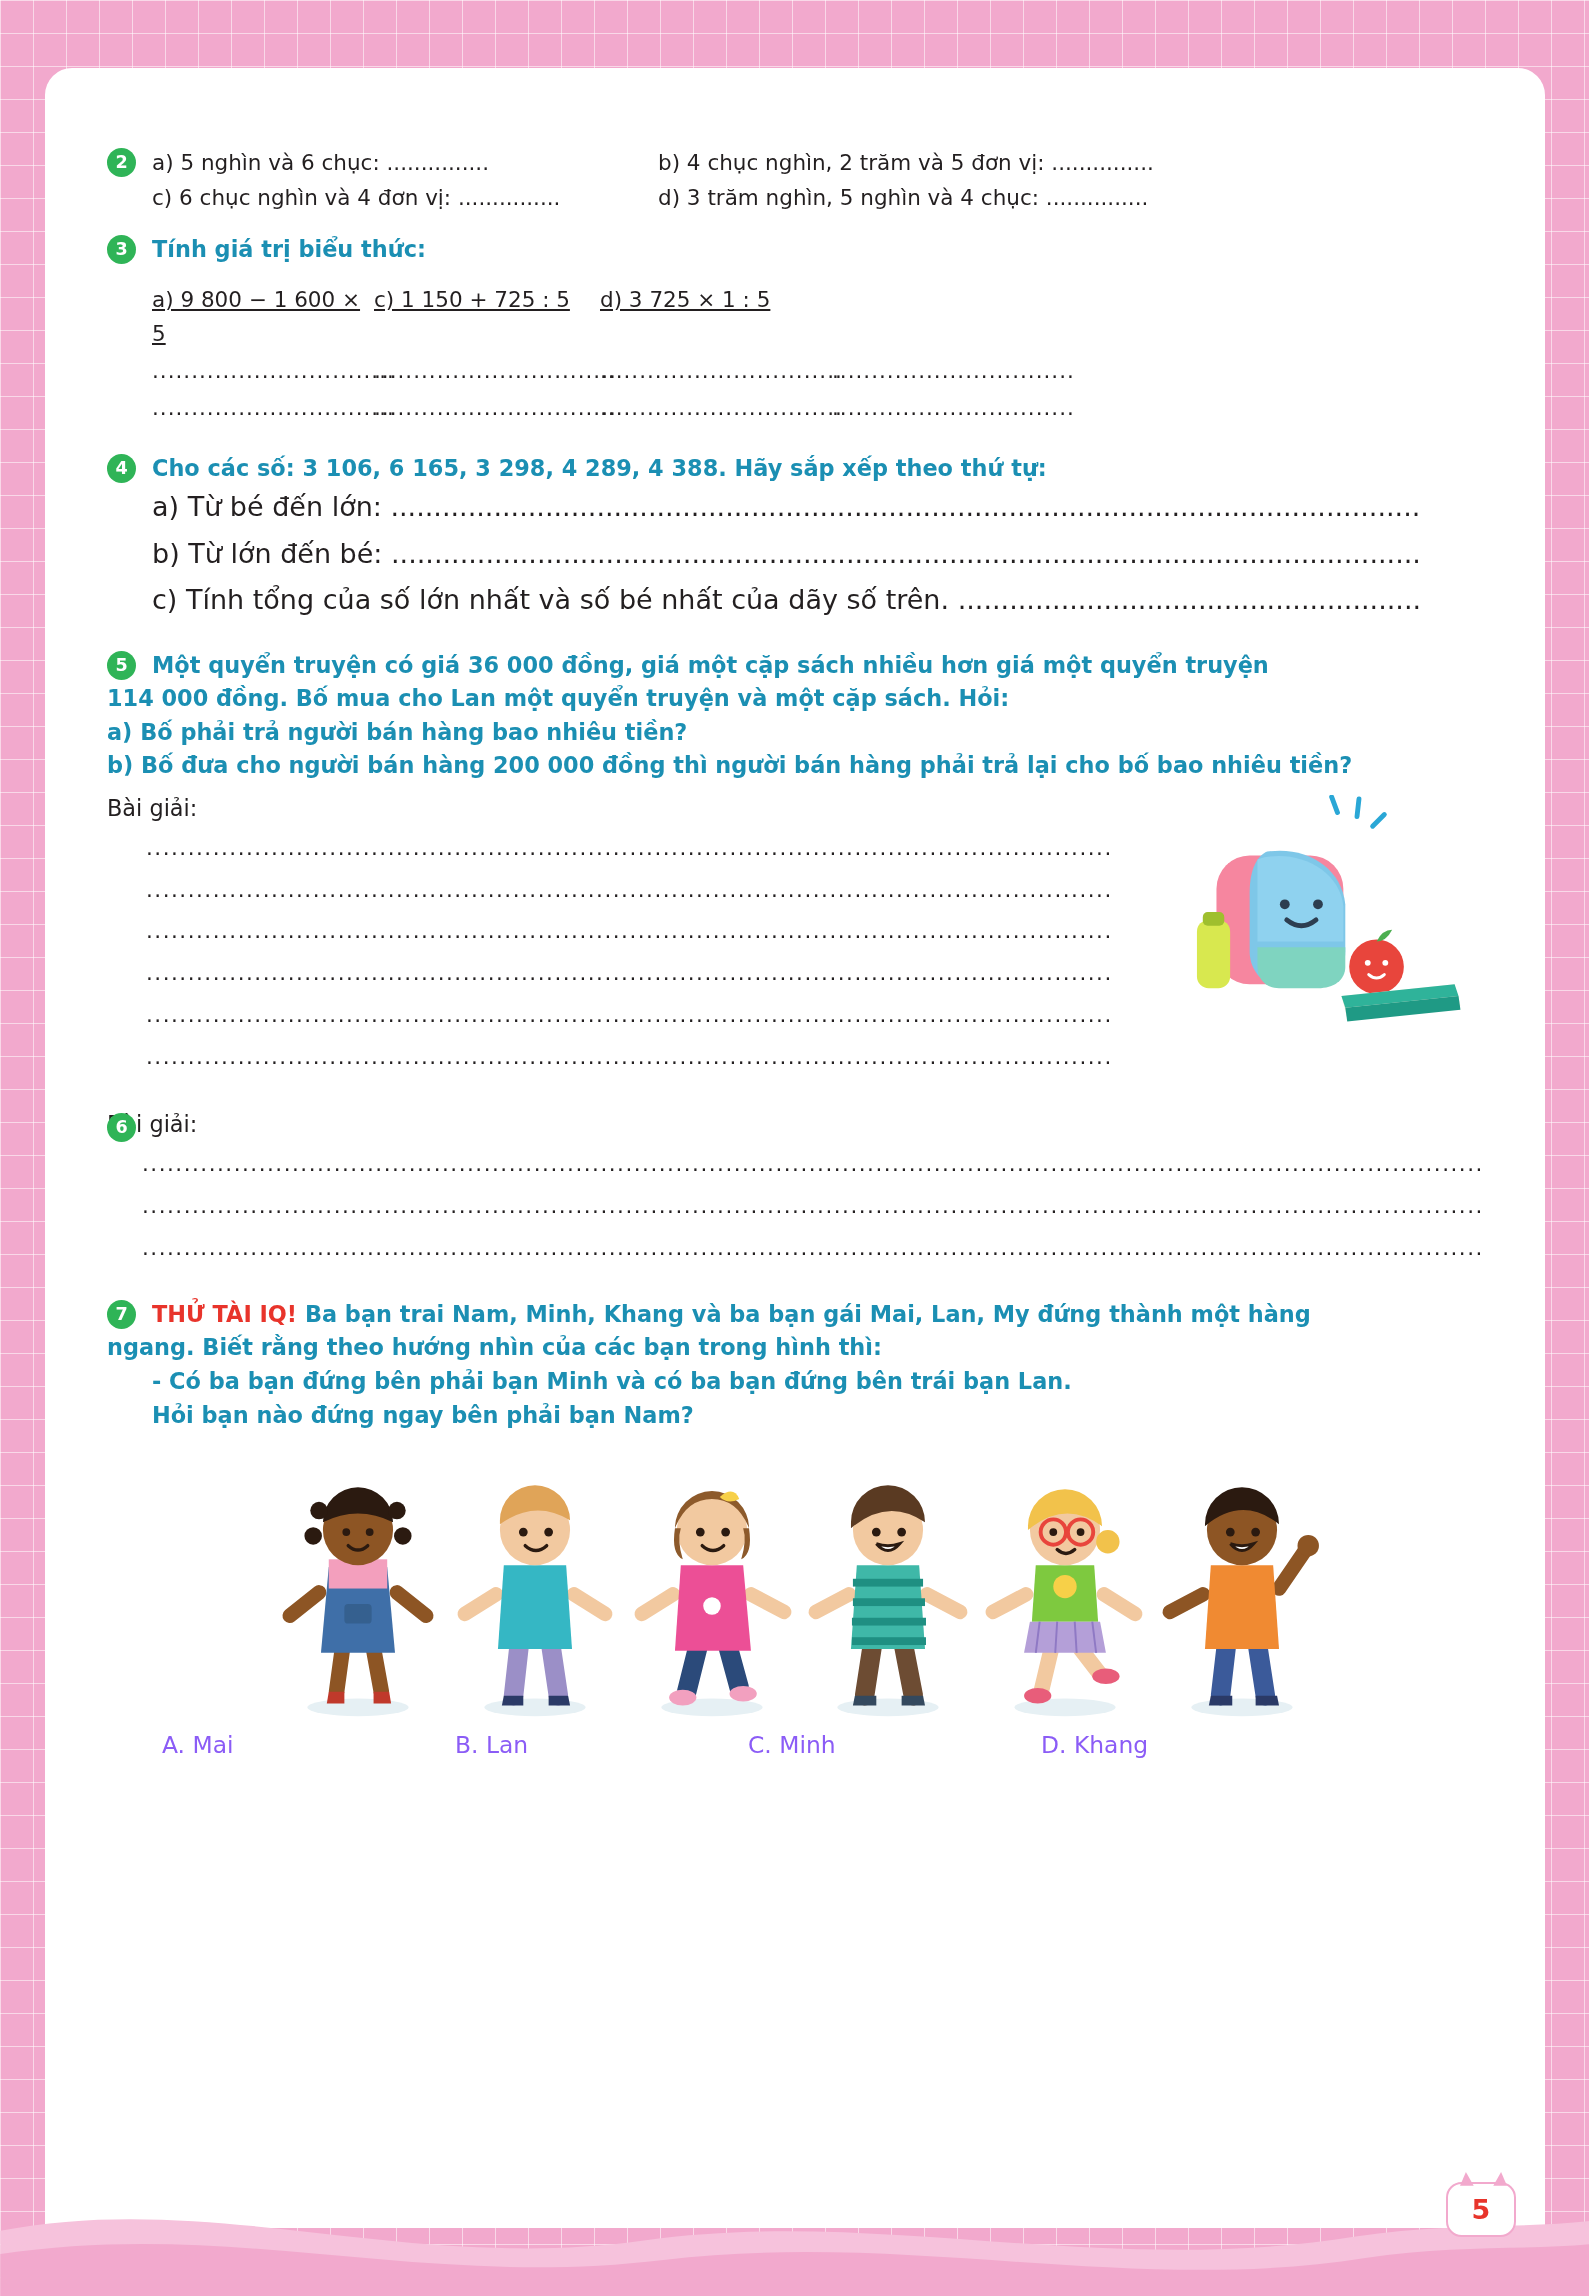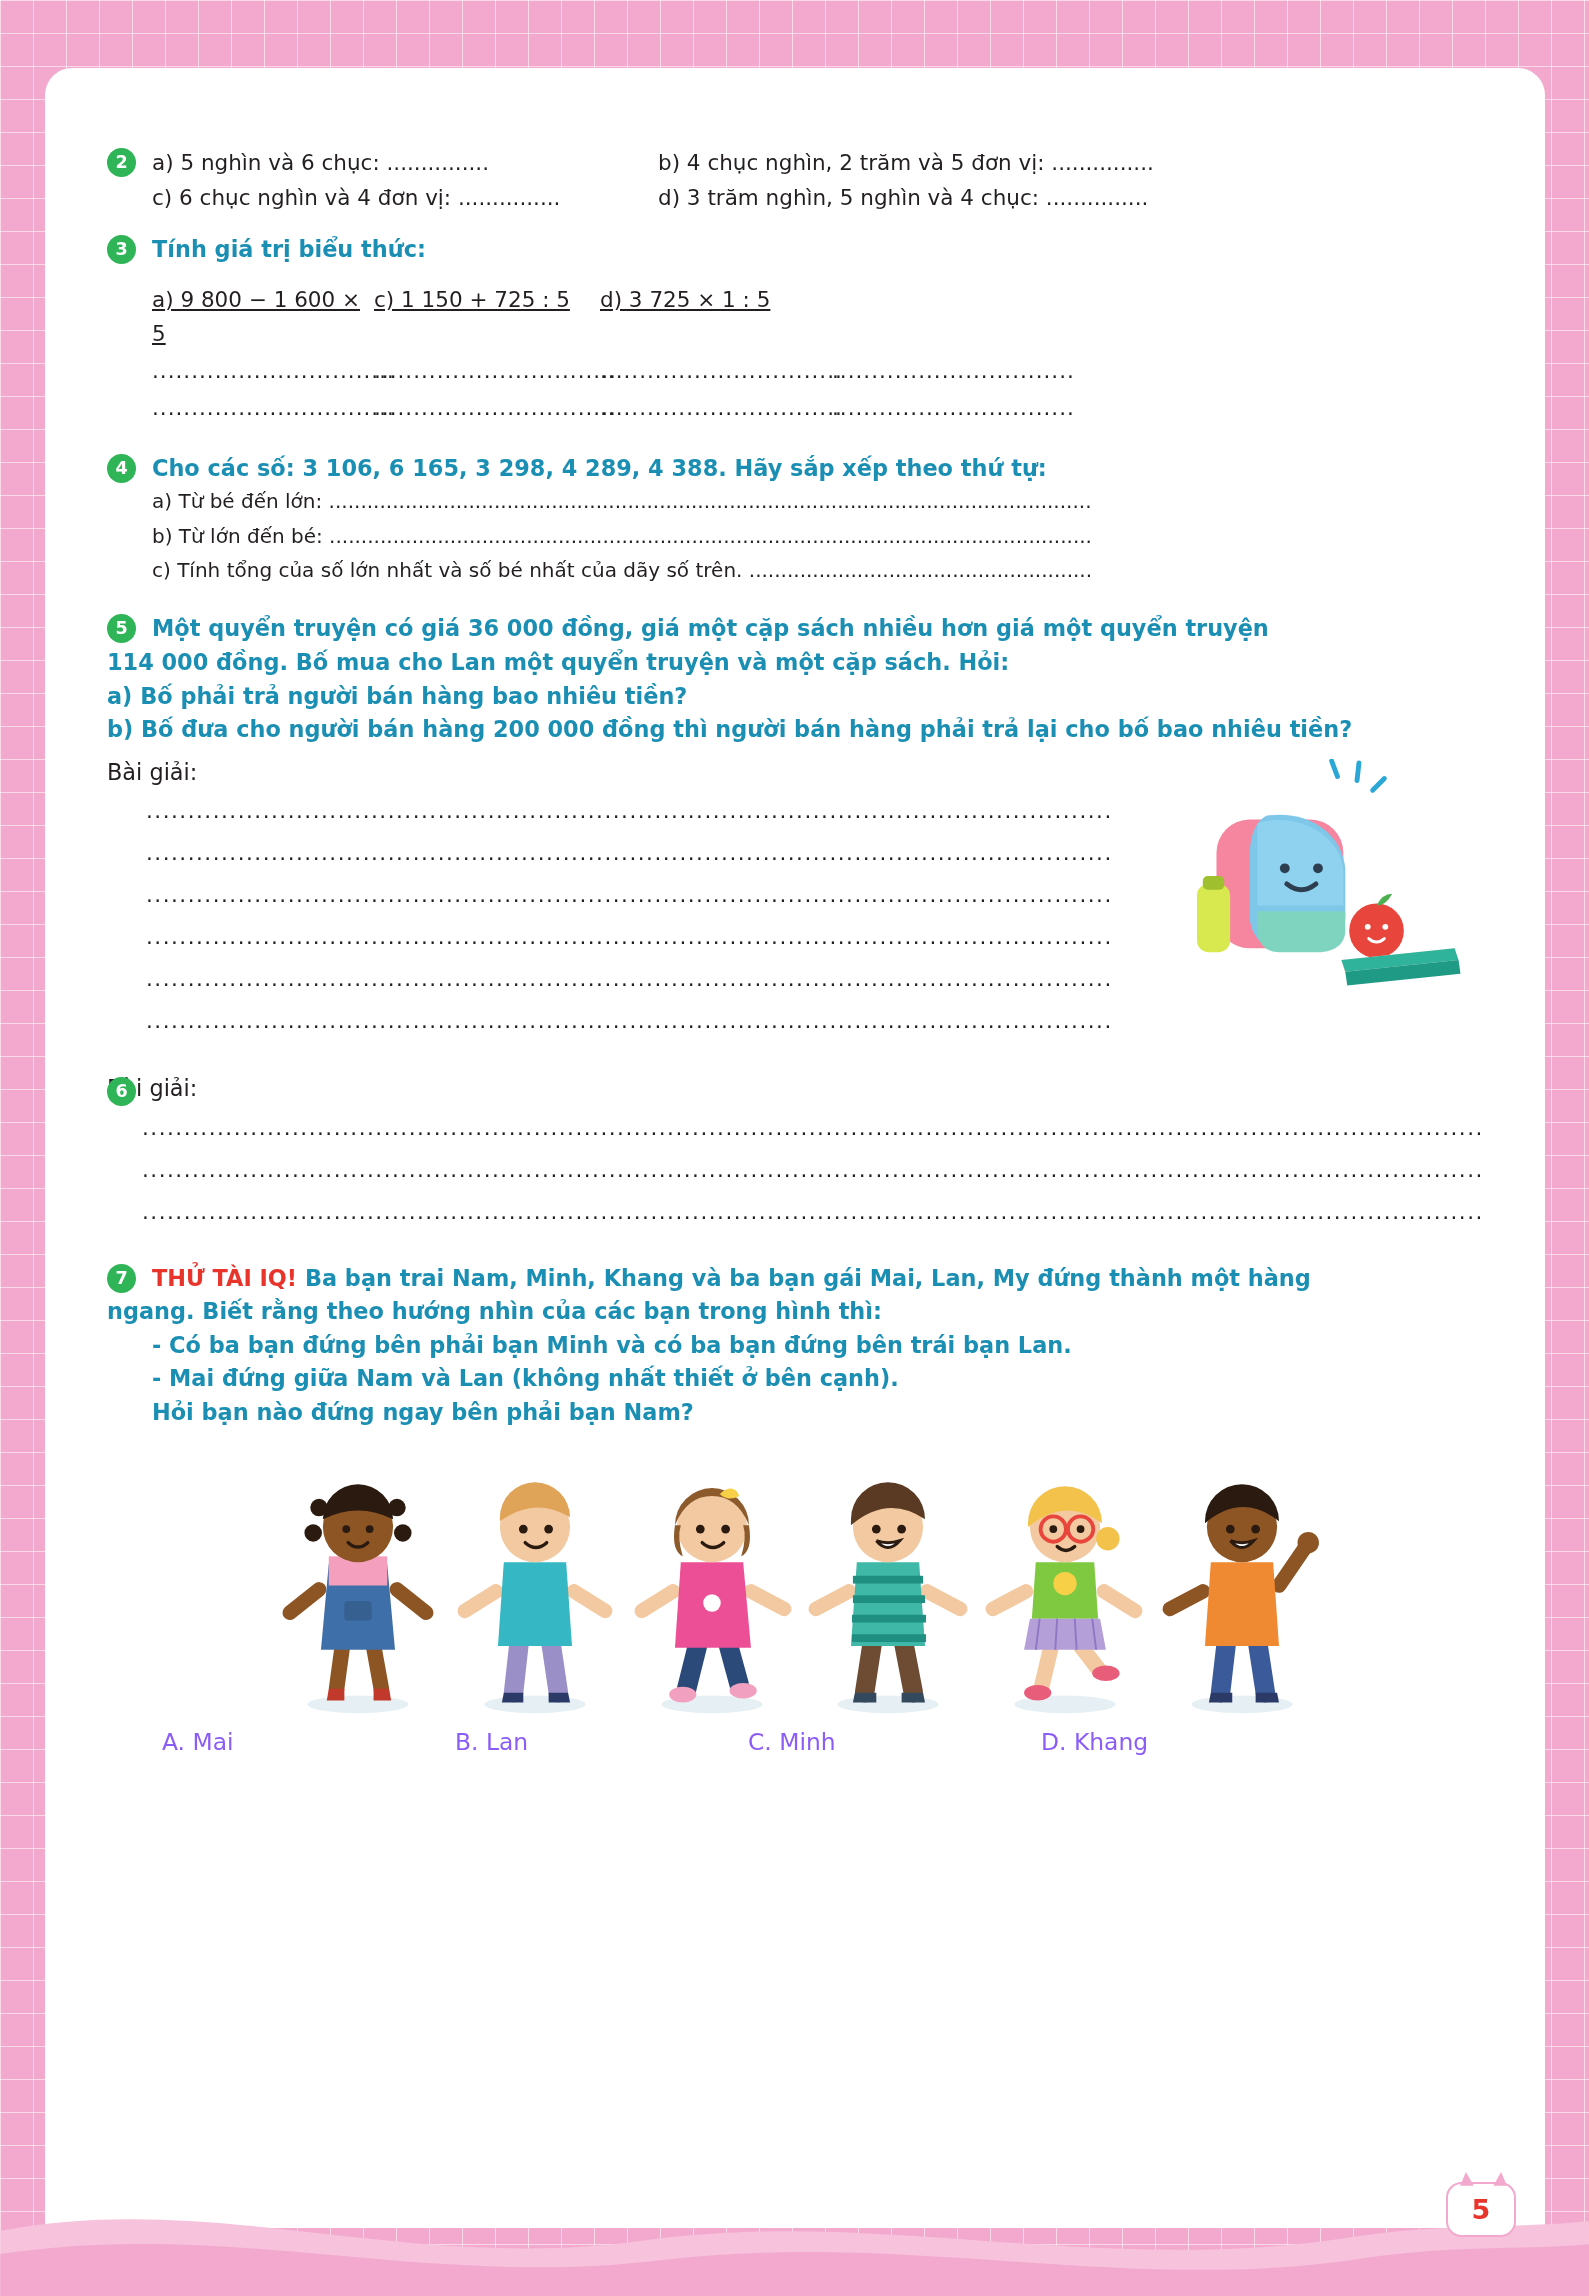--- a/index.html
+++ b/index.html
@@ -109,21 +109,21 @@
     color: #231f20;
     letter-spacing: 1px;
     line-height: 1.75;
   }
   .dots-row > div { width: 222px; }
   .dots-row > div:nth-child(2) { width: 226px; }
   .dots-row > div:nth-child(3) { width: 232px; }
 
   .line-item {
     margin-left: 45px;
-    font-size: 20px;
+    font-size: 27px;
     line-height: 1.72;
     color: #231f20;
     white-space: nowrap;
     overflow: hidden;
   }
 
   .q5-text {
     font-size: 22.4px;
     font-weight: bold;
     color: #1b8fb3;
@@ -325,21 +325,20 @@
     <div class="dot-line long">.................................................................................................................................................................</div>
   </div>
 
   <div class="ex" style="margin-top:29px;">
     <div class="num-badge">7</div>
     <div class="q5-text q5-first">
       <span class="iq-label">THỬ TÀI IQ!</span><span> Ba bạn trai Nam, Minh, Khang và ba bạn gái Mai, Lan, My đứng thành một hàng</span>
     </div>
     <div class="q5-text">ngang. Biết rằng theo hướng nhìn của các bạn trong hình thì:</div>
     <div class="q5-text q5-first">- Có ba bạn đứng bên phải bạn Minh và có ba bạn đứng bên trái bạn Lan.</div>
-    <div class="q5-text q5-first">- Mai đứng giữa Nam và Lan (không nhất thiết ở bên cạnh).</div>
     <div class="q5-text q5-first">Hỏi bạn nào đứng ngay bên phải bạn Nam?</div>
 
     <div class="kids-row">
 
       <svg width="171" height="263" viewBox="0 0 175 270">
         <ellipse cx="88" cy="256" rx="52" ry="9" fill="#e6f0f4"></ellipse>
 
         <path d="M48,138 L18,162" stroke="#8d5524" stroke-width="15" stroke-linecap="round"></path>
         <path d="M128,138 L158,162" stroke="#8d5524" stroke-width="15" stroke-linecap="round"></path>
 

